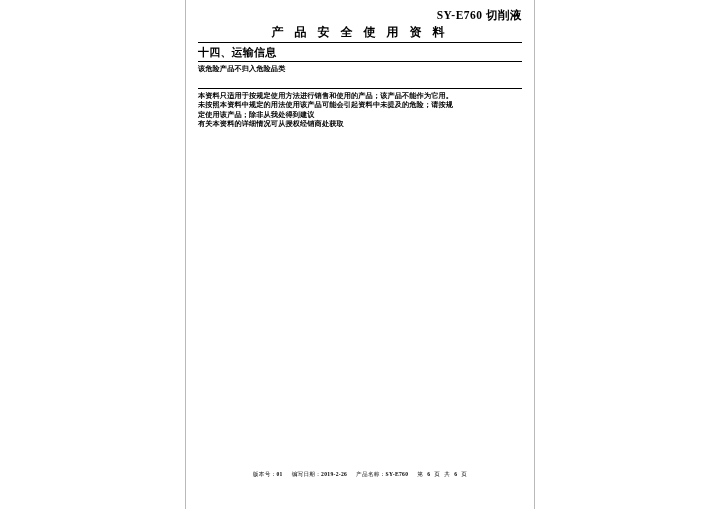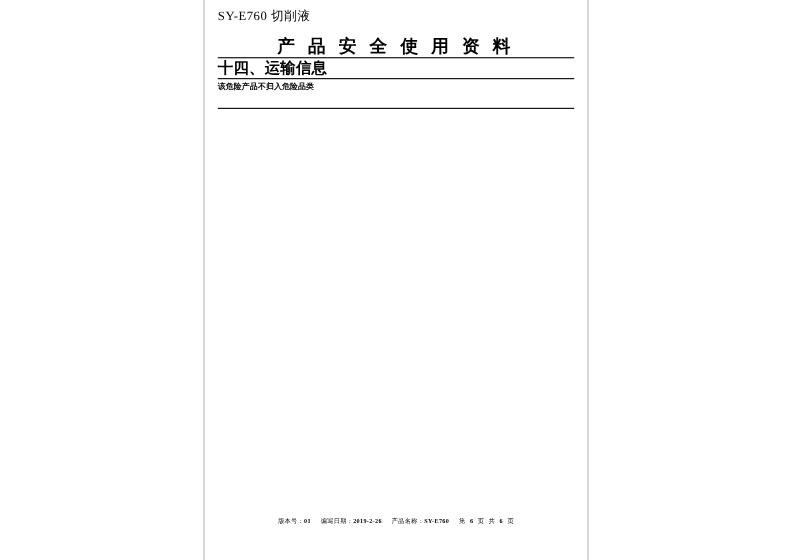--- a/index.html
+++ b/index.html
@@ -27,46 +27,46 @@
     overflow: hidden;
   }
   .doc-inner {
     position: relative;
     width: 100%;
     height: 100%;
     padding: 0 12px;
     box-sizing: border-box;
   }
   .title-main {
-    text-align: left;
+    text-align: right;
     font-size: 11.5px;
-    font-weight: normal;
+    font-weight: bold;
     letter-spacing: 0.5px;
     margin-top: 8px;
     line-height: 14px;
   }
   .title-sub {
     text-align: center;
-    font-size: 16px;
+    font-size: 12px;
     font-weight: bold;
     letter-spacing: 4px;
-    margin-top: 14px;
+    margin-top: 4px;
     line-height: 13px;
   }
   .rule {
     border: none;
     border-top: 1px solid #000;
     margin: 3px 0 0 0;
     height: 0;
   }
   .rule.thin {
     border-top: 0.7px solid #000;
   }
   .section-head {
-    font-size: 14px;
+    font-size: 11px;
     font-weight: bold;
     margin-top: 4px;
     line-height: 11px;
     letter-spacing: 0.2px;
   }
   .section-body {
     font-size: 7.2px;
     line-height: 9.6px;
     margin-top: 3px;
     letter-spacing: 0.1px;
@@ -115,19 +115,25 @@
 
     <div class="section-head">十四、运输信息</div>
     <hr class="rule thin">
     <div class="section-body">
       <p>该危险产品不归入危险品类</p>
     </div>
 
     <div class="spacer-lg"></div>
 
     <hr class="rule thin">
+    <div class="section-body">
+      <p>本资料只适用于按规定使用方法进行销售和使用的产品；该产品不能作为它用。</p>
+      <p>未按照本资料中规定的用法使用该产品可能会引起资料中未提及的危险；请按规</p>
+      <p>定使用该产品；除非从我处得到建议</p>
+      <p>有关本资料的详细情况可从授权经销商处获取</p>
+    </div>
 
     <div class="footer">
       <span>版本号：</span><b>01</b><span class="gap"></span><span>编写日期：</span><b>2019-2-26</b><span class="gap"></span><span>产品名称：</span><b>SY-E760</b><span class="gap"></span><span>第</span><span class="gap-sm"></span><b>6</b><span class="gap-sm"></span><span>页</span><span class="gap-sm"></span><span>共</span><span class="gap-sm"></span><b>6</b><span class="gap-sm"></span><span>页</span>
     </div>
 
   </div>
 </div>
 
 </body></html>

